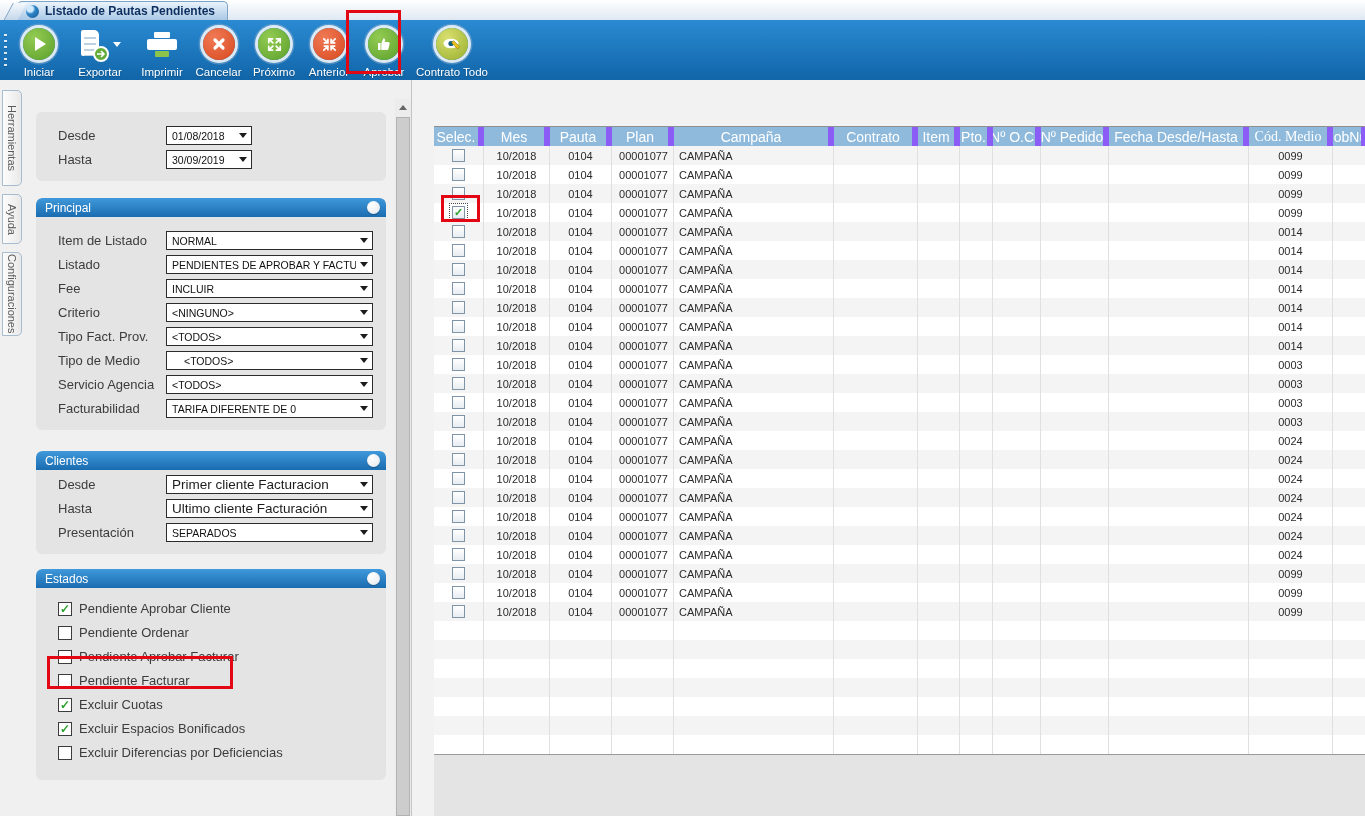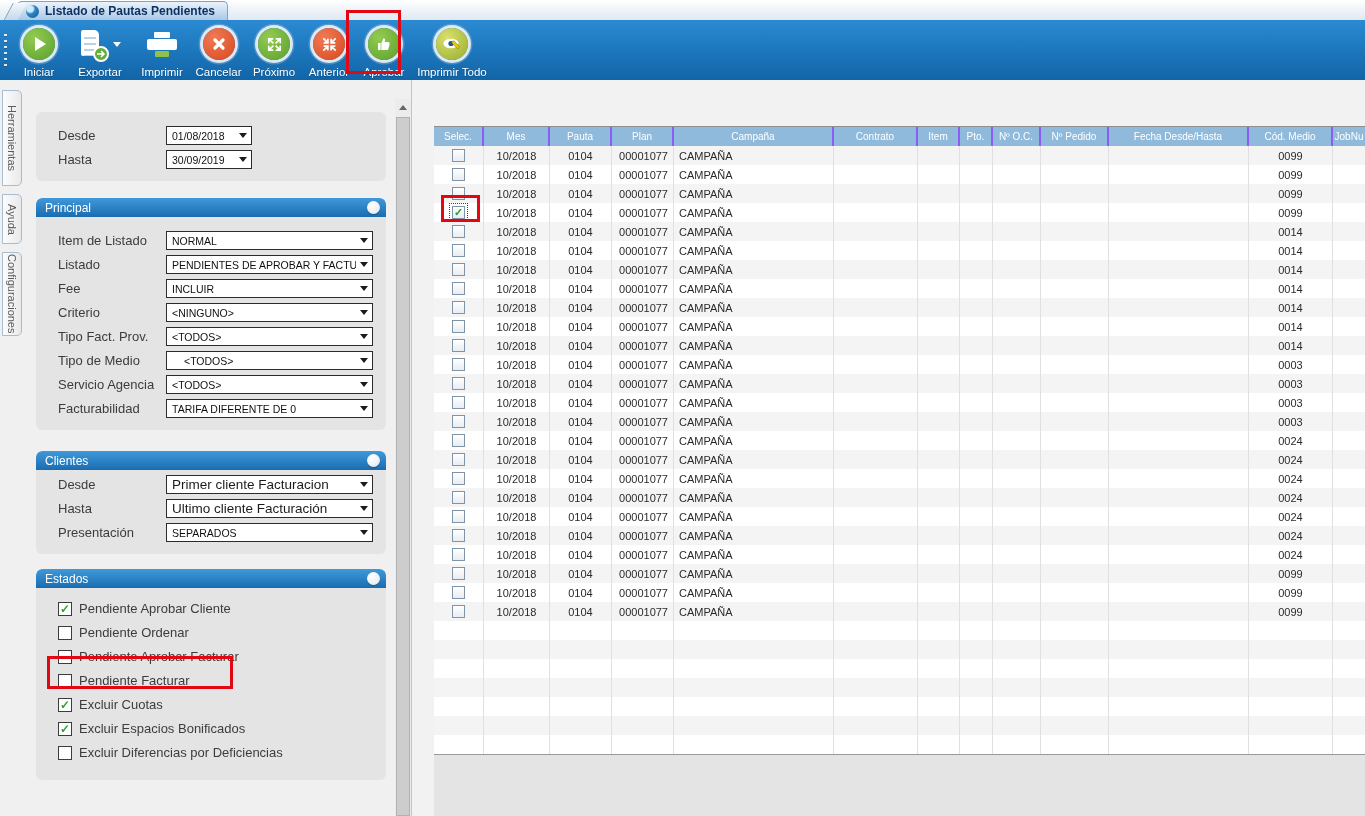--- a/index.html
+++ b/index.html
@@ -84,22 +84,22 @@
   .chk-label{font-size:13px;color:#3c3c3c;white-space:nowrap}
 
   
   .content{position:absolute;left:412px;top:80px;right:0;bottom:0;background:#f2f2f2}
   .grid-tab{position:absolute;left:22px;top:20px;height:27px;background:linear-gradient(#fbfbfb,#efefef);border:1px solid #8f8f8f;border-bottom:none;
     border-radius:9px 9px 0 0;display:flex;align-items:center;padding:0 34px 0 16px;gap:28px;z-index:2;cursor:pointer}
   .grid-tab .t1{font-size:12px;color:#1c3f66}
   .grid-tab .t2{font-size:13.5px;color:#0d0d0d}
   .grid{position:absolute;left:22px;top:46px;right:0;bottom:0;background:#fff;border-top:1px solid #8f8f8f;overflow:hidden}
   .g-head{display:flex;height:19px;background:#8fbadc}
-  .g-hcell{flex:none;color:#fff;font-size:10px;display:flex;align-items:center;justify-content:center;
-    border-right:2px solid #8b5cf6;white-space:nowrap;overflow:hidden}
+  .g-hcell{flex:none;color:#fff;font-size:14px;display:flex;align-items:center;justify-content:center;
+    border-right:6px solid #8b5cf6;white-space:nowrap;overflow:hidden}
   .g-row{display:flex;height:19px;background:#fff}
   .g-row.odd{background:#f4f4f4}
   .g-cell{flex:none;font-size:11px;color:#2a2a2a;display:flex;align-items:center;justify-content:center;
     border-right:1px solid #e0e0e0;white-space:nowrap;overflow:hidden}
   .g-cell.al-l{justify-content:flex-start;padding-left:5px}
   .g-cell.al-r{justify-content:flex-end;padding-right:5px}
   .g-chk{width:13px;height:13px;border:1px solid #7f94a6;background:linear-gradient(#ffffff,#e8edf2);display:flex;align-items:center;
     justify-content:center;font-size:11px;font-weight:bold;color:#2ca22c;line-height:1;cursor:pointer}
   .g-chk.focus{outline:1px dotted #444;outline-offset:2px}
   .g-footer{position:absolute;left:0;right:0;top:627px;bottom:0;background:#e4e4e4;border-top:1px solid #9a9a9a}
@@ -204,21 +204,21 @@
   <div class="tb-btn" style="width:82px">
     <span class="icon-row">
         <span class="icircle olive">
       <svg width="20" height="20" viewBox="0 0 20 20">
         <ellipse cx="9" cy="9.5" rx="7.5" ry="4.8" fill="#fff"></ellipse>
         <circle cx="9" cy="9.5" r="2.6" fill="#14607a"></circle>
         <rect x="11.5" y="6.5" width="9" height="3" rx="1" transform="rotate(45 11.5 6.5)" fill="#e8c21a" stroke="#8a6a00" stroke-width="0.5"></rect>
       </svg>
     </span>
       </span>
-    <span class="tb-label">Imprimir Todo</span>
+    <span class="tb-label">Contrato Todo</span>
   </div>
 </div>
 
 <div class="side">
   <div class="vtab first" style="height:96px">
       <span>Herramientas</span>
     </div>
   <div class="vtab" style="height:50px">
       <span>Ayuda</span>
     </div>
@@ -399,21 +399,21 @@
         <div class="g-hcell" style="width: 66px;">Mes</div>
         <div class="g-hcell" style="width: 62px;">Pauta</div>
         <div class="g-hcell" style="width: 62px;">Plan</div>
         <div class="g-hcell" style="width: 160px;">Campaña</div>
         <div class="g-hcell" style="width: 84px;">Contrato</div>
         <div class="g-hcell" style="width: 42px;">Item</div>
         <div class="g-hcell" style="width: 33px;">Pto.</div>
         <div class="g-hcell" style="width: 48px;">Nº O.C.</div>
         <div class="g-hcell" style="width: 68px;">Nº Pedido</div>
         <div class="g-hcell" style="width: 140px;">Fecha Desde/Hasta</div>
-        <div class="g-hcell" style="width: 84px;">Cód. Medio</div>
+        <div class="g-hcell" style="width: 84px; font-family: Liberation Serif, serif;">Cód. Medio</div>
         <div class="g-hcell" style="width: 34px;">JobNu</div>
       </div>
     <div id="g-body">
         <div class="g-row odd">
           <div class="g-cell" style="width: 50px;">
             <span class="g-chk"></span>
           </div>
           <div class="g-cell" style="width: 66px;">10/2018</div>
           <div class="g-cell" style="width: 62px;">0104</div>
           <div class="g-cell al-r" style="width: 62px;">00001077</div>

